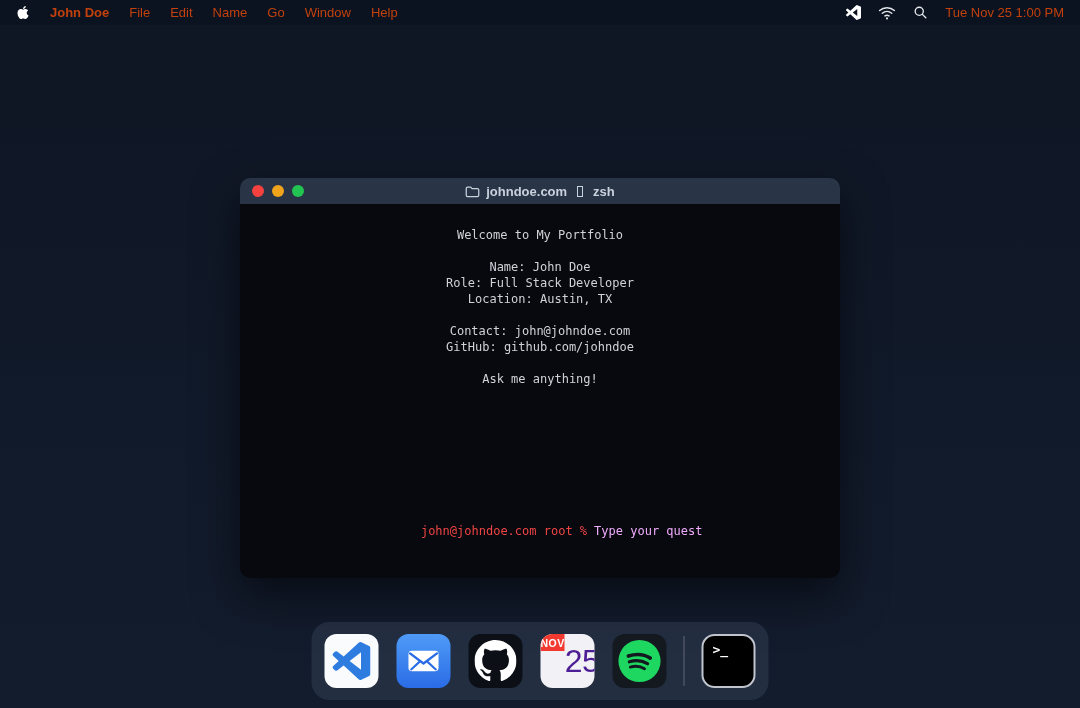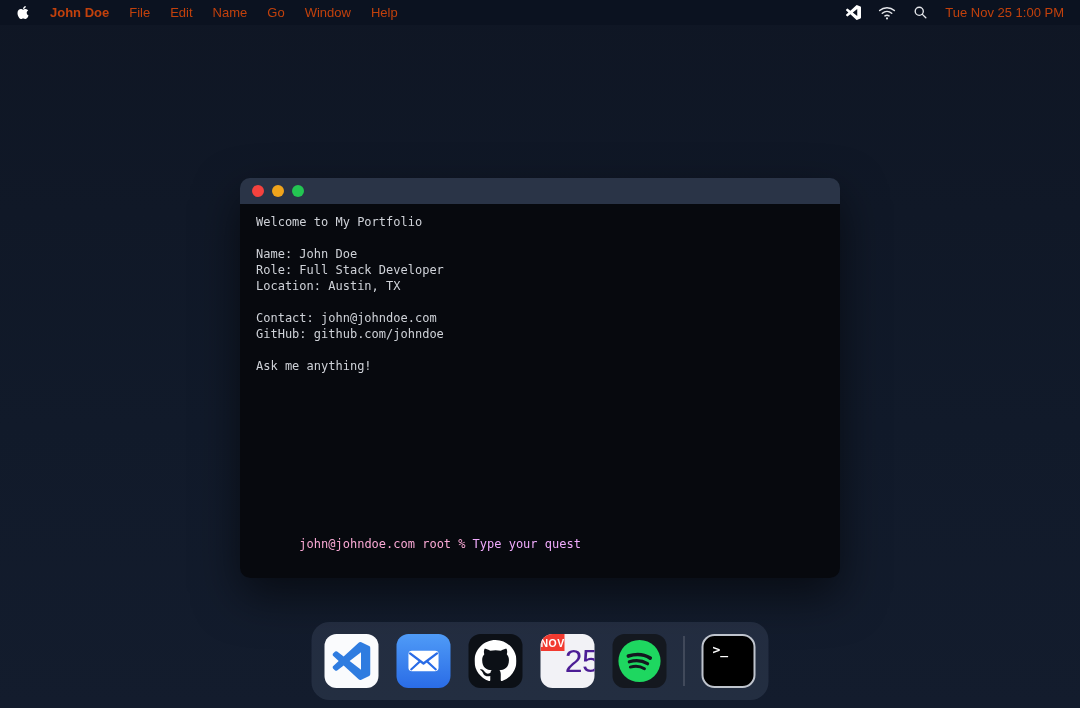--- a/index.html
+++ b/index.html
@@ -51,29 +51,29 @@
     font-size: 13px; font-weight: 700; color: #c9d1dc;
     pointer-events: none;
   }
   .tofu {
     display: inline-block; width: 6px; height: 11px;
     border: 1.5px solid #c9d1dc; margin: 0 4px;
   }
   .term-body {
     flex: 1 1 auto;
     background: #07090e;
-    padding: 10px 16px;
+    padding: 23px 16px;
     font-family: "DejaVu Sans Mono", monospace;
     font-size: 12px; line-height: 16px;
     color: #cfd2d8;
-    display: flex; flex-direction: column;
+    display: flex; flex-direction: column; align-items: center;
   }
   .t-line { min-height: 16px; white-space: pre; }
   .prompt-line { margin-top: auto; white-space: pre; }
-  .prompt-line .prompt { color: #f9a8d4; }
+  .prompt-line .prompt { color: #ef4444; }
   .prompt-line .placeholder { color: #f0abfc; margin-left: 7px; }
 
   
   .dock {
     position: absolute; bottom: 8px; left: 50%; transform: translateX(-50%);
     height: 78px;
     background: rgba(125, 143, 175, 0.16);
     border-radius: 18px;
     display: flex; align-items: center; gap: 18px;
     padding: 12px 13px;
@@ -150,20 +150,30 @@
     <span>Tue Nov 25 1:00 PM</span>
   </div>
 </div>
 
 <div class="window">
   <div class="titlebar">
     <div class="traffic">
       <span class="light red"></span>
       <span class="light yellow"></span>
       <span class="light green"></span>
+    </div>
+    <div class="title-center">
+      <span class="mb-icon">
+        <svg width="15" height="13" viewBox="0 0 24 20" fill="none" stroke="#c9d1dc" stroke-width="2" stroke-linejoin="round">
+            <path d="M2 5a2 2 0 0 1 2-2h5l2.2 2.5H20a2 2 0 0 1 2 2V16a2 2 0 0 1-2 2H4a2 2 0 0 1-2-2z"></path>
+          </svg>
+      </span>
+      <span>johndoe.com</span>
+      <span class="tofu"></span>
+      <span>zsh</span>
     </div>
   </div>
   <div class="term-body">
     <div class="t-line">Welcome to My Portfolio</div>
     <div class="t-line"></div>
     <div class="t-line">Name: John Doe</div>
     <div class="t-line">Role: Full Stack Developer</div>
     <div class="t-line">Location: Austin, TX</div>
     <div class="t-line"></div>
     <div class="t-line">Contact: john@johndoe.com</div>

